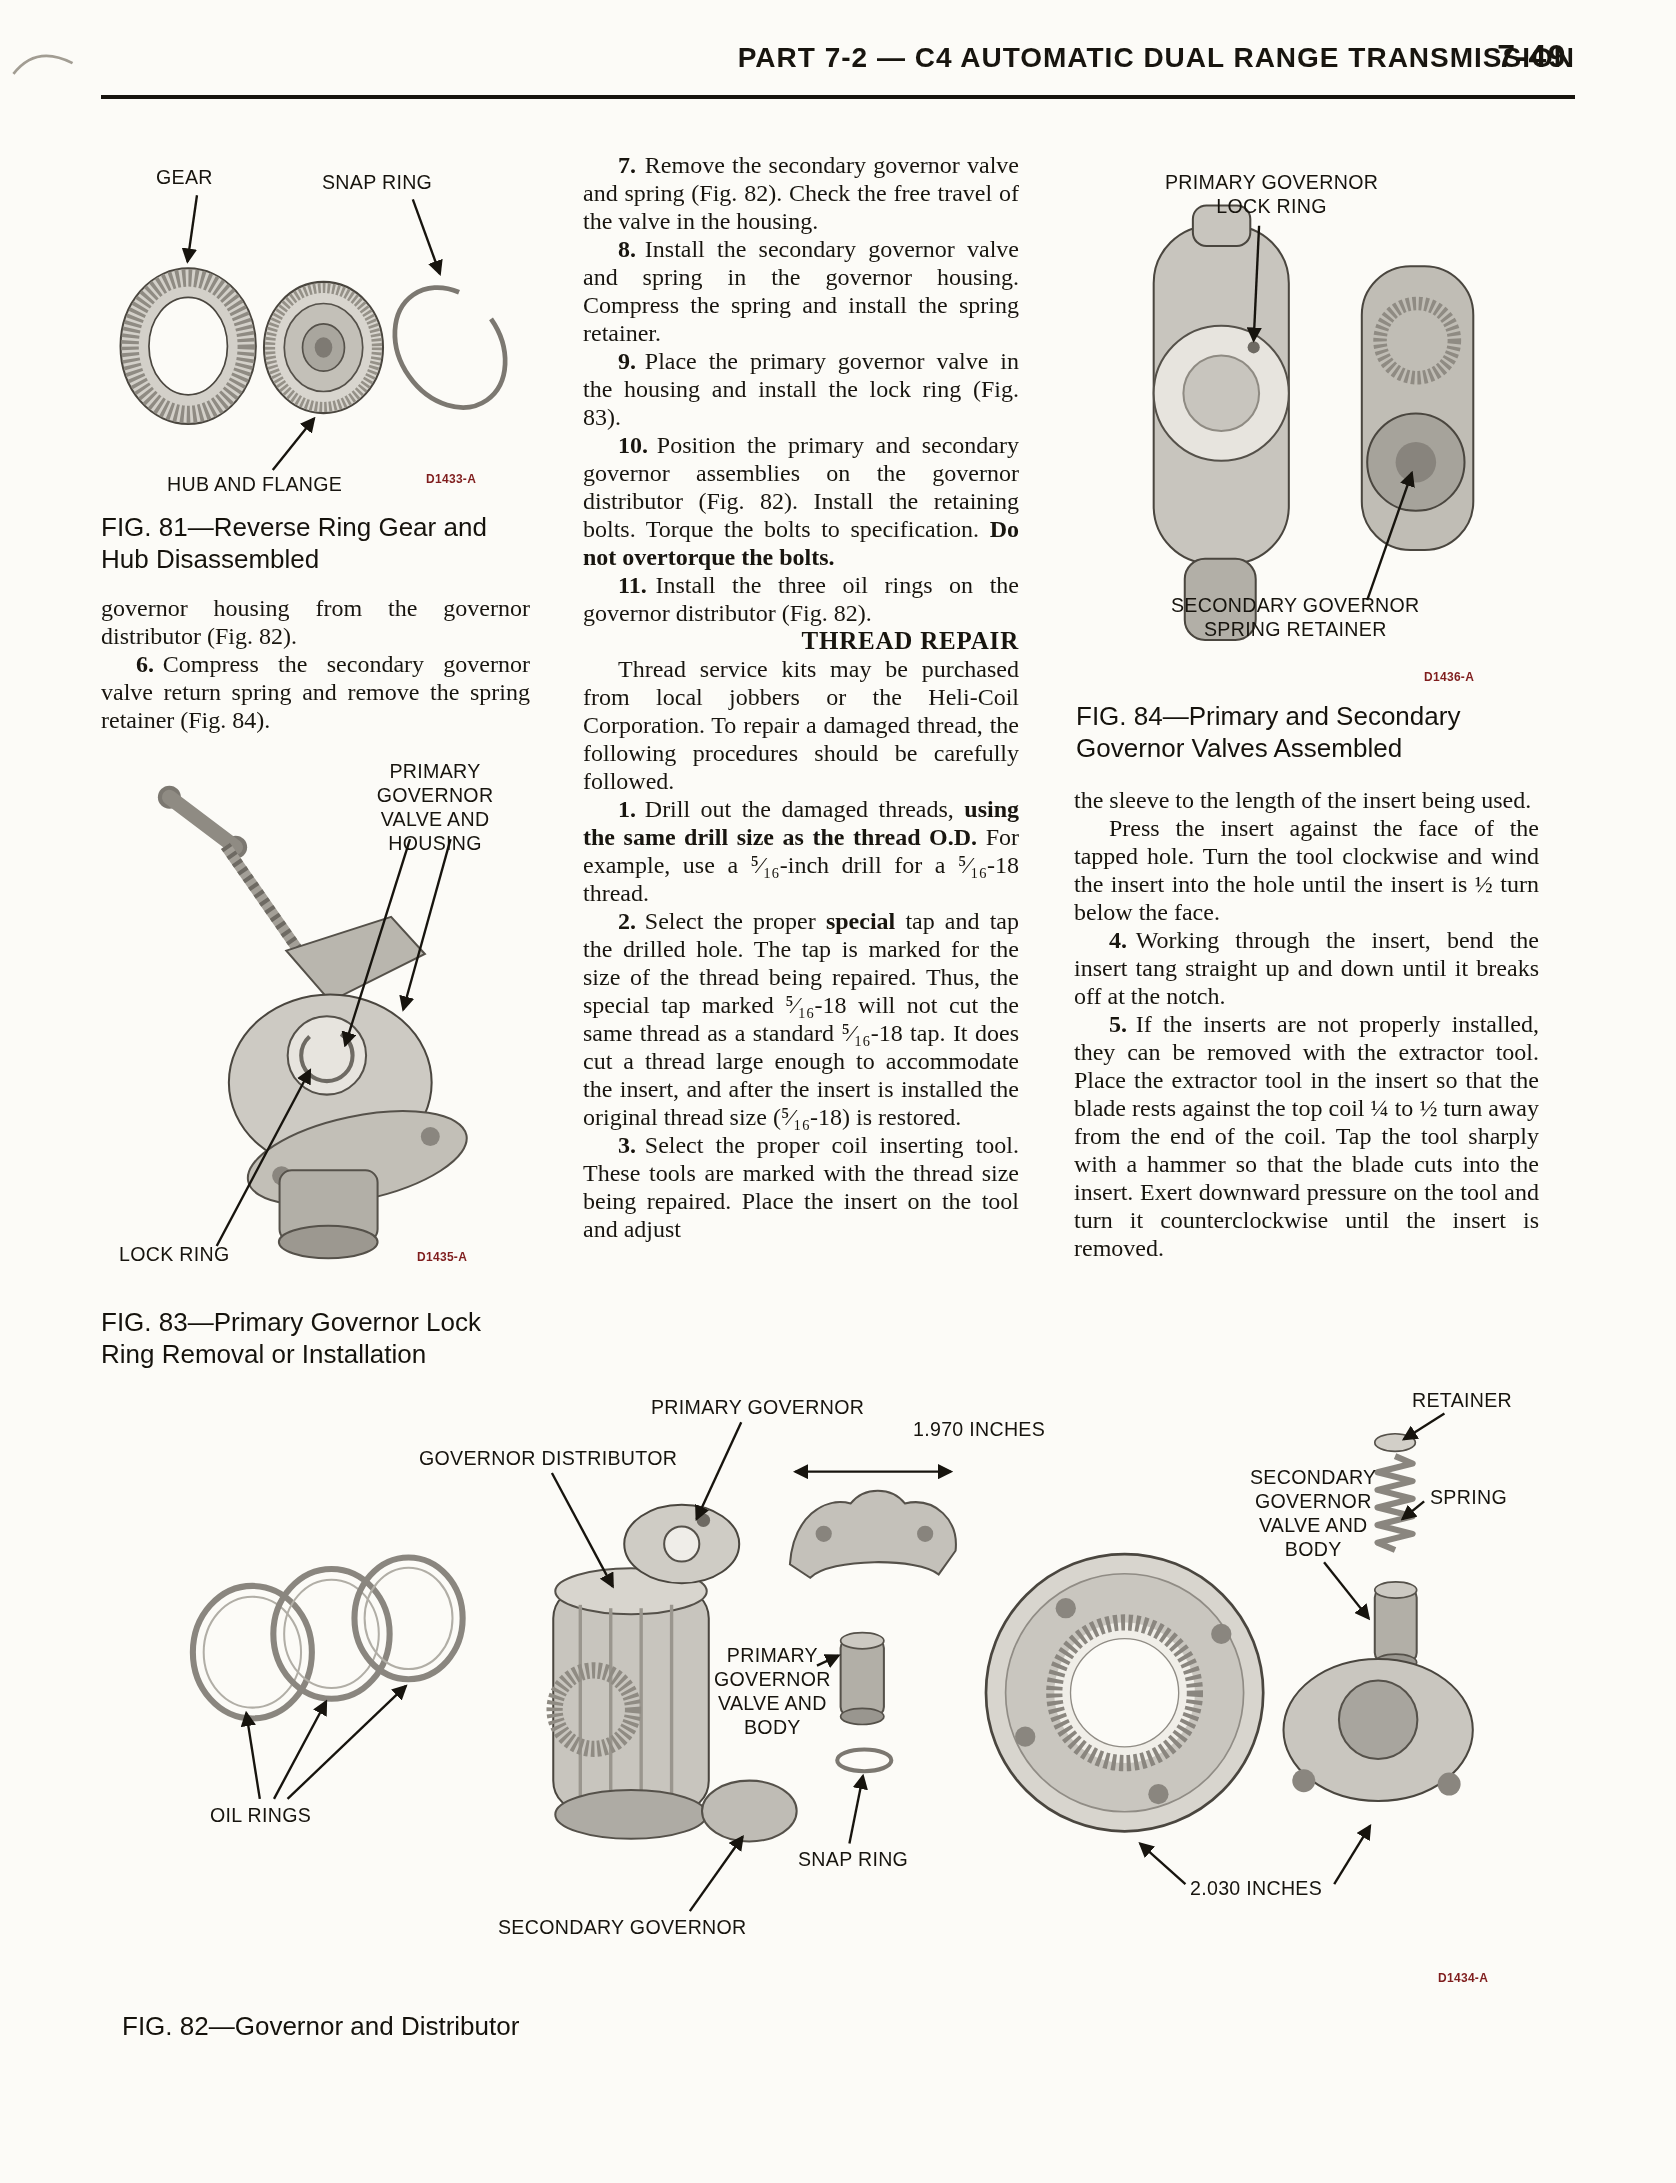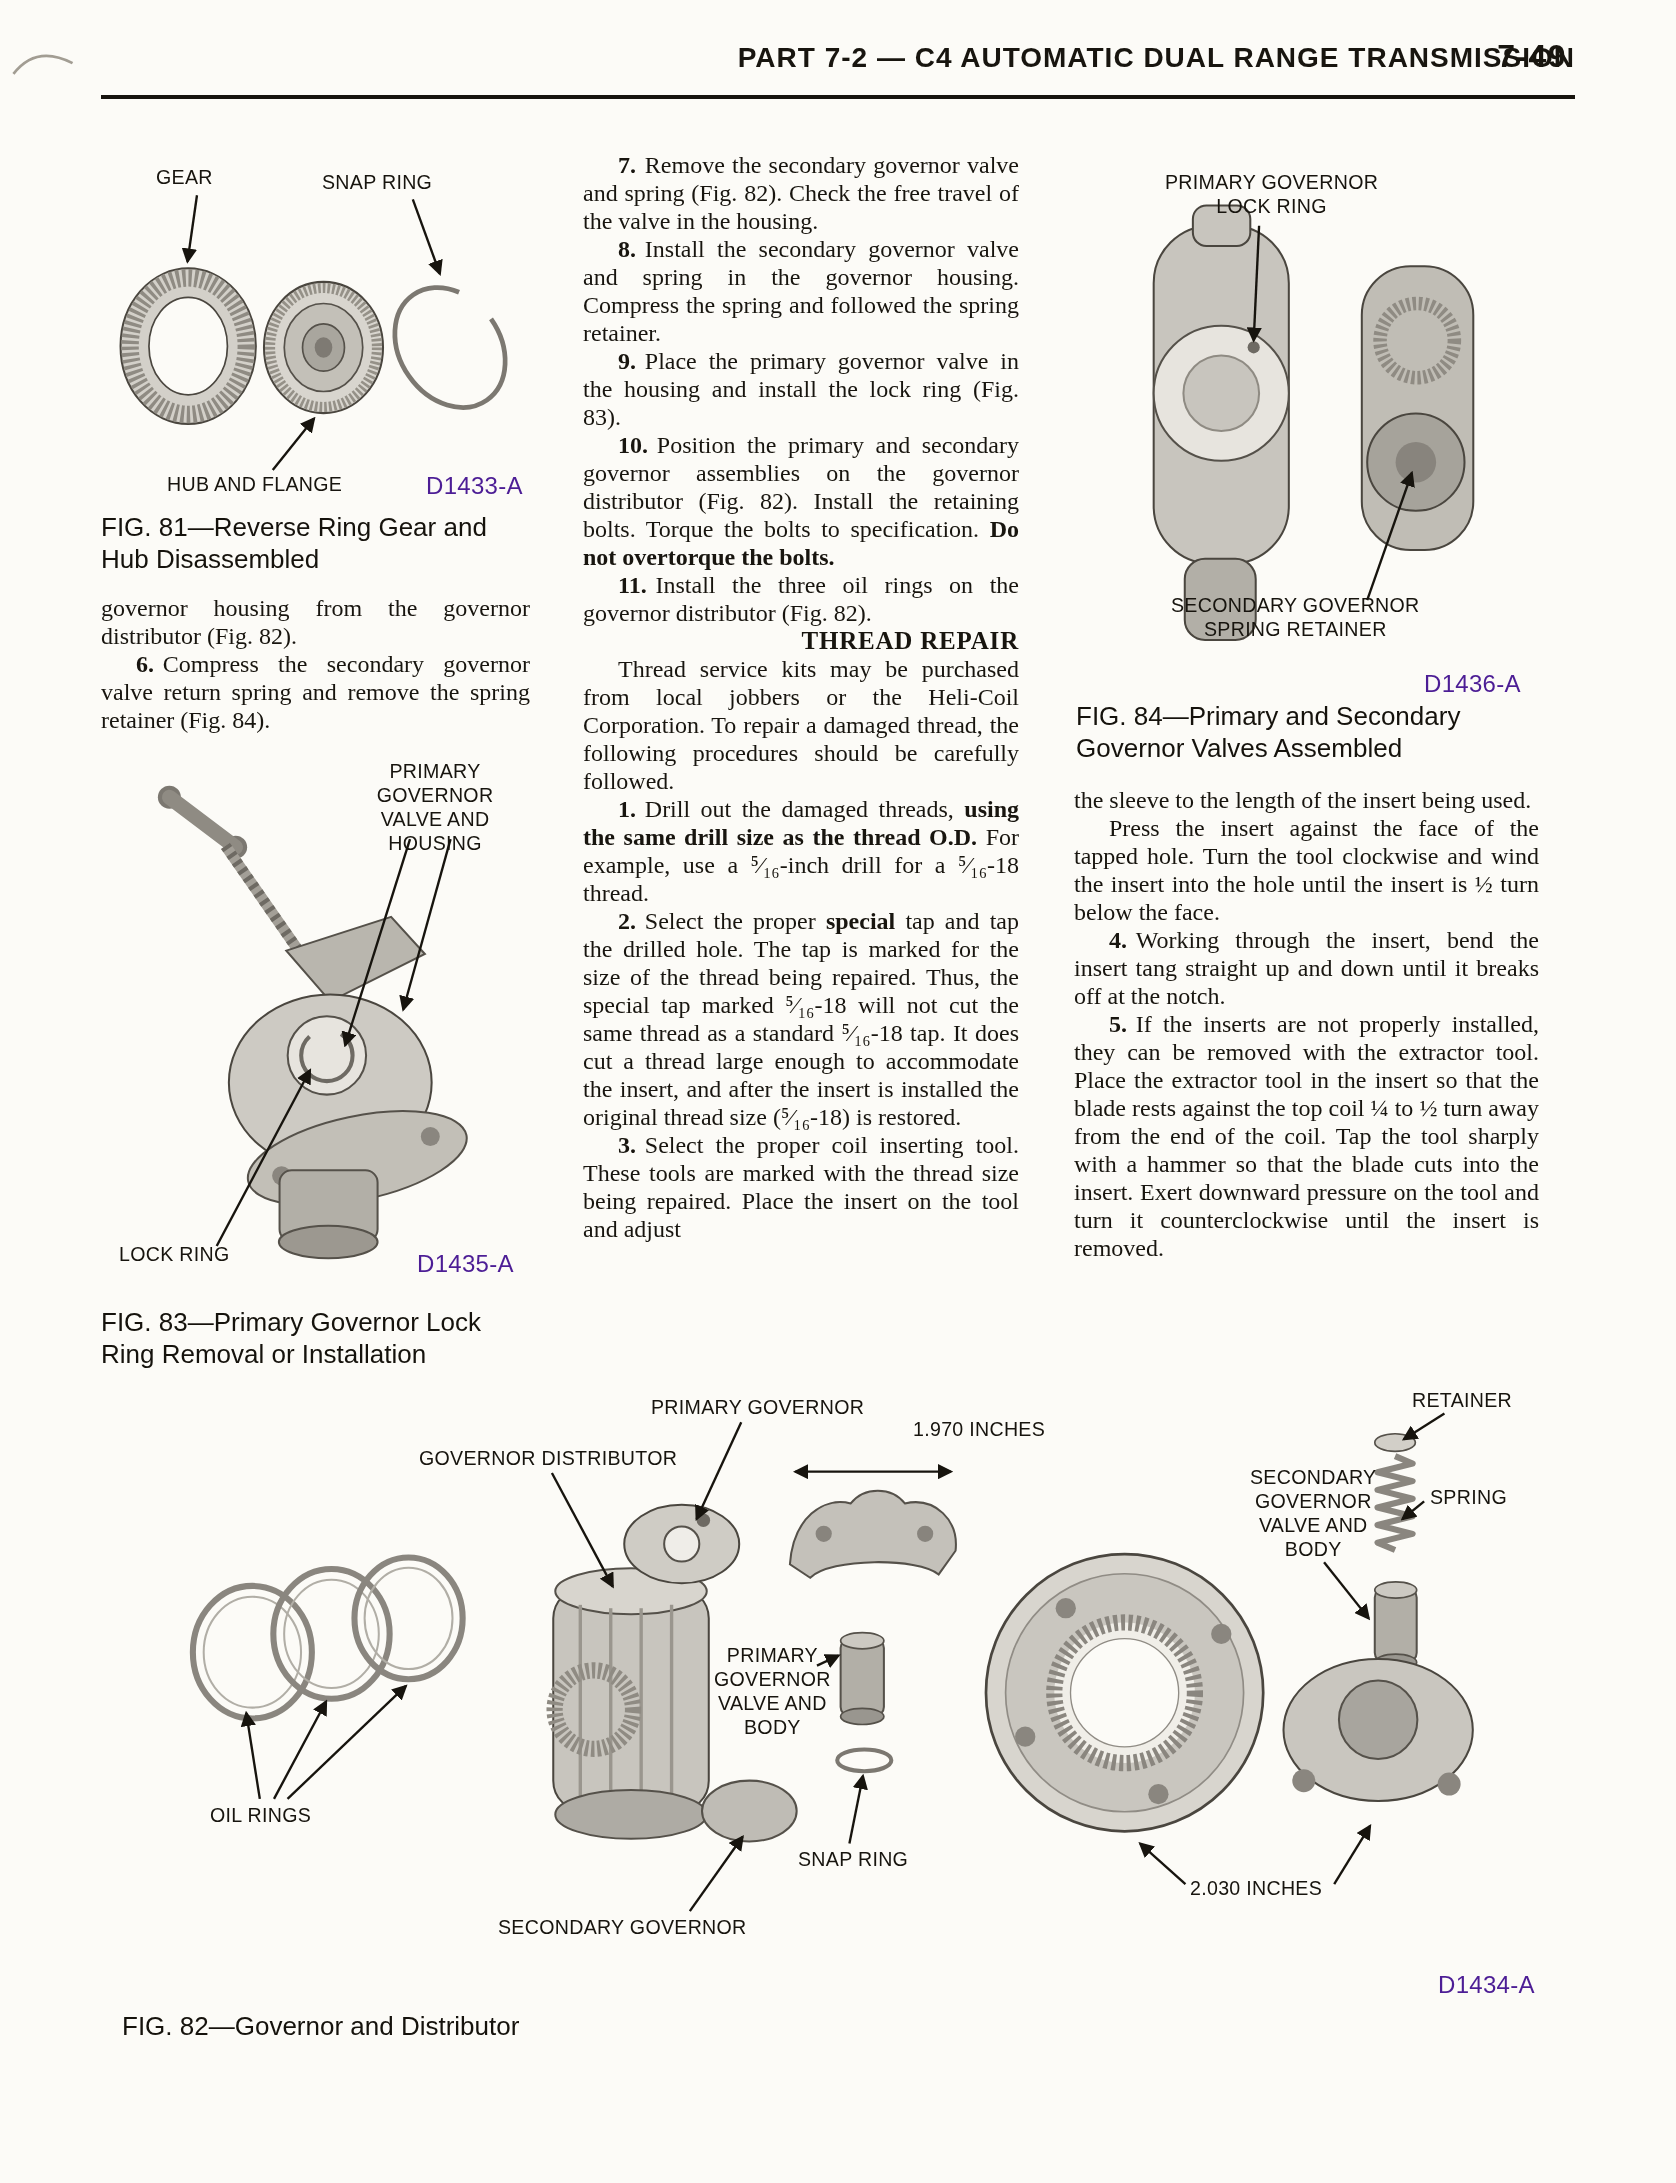--- a/index.html
+++ b/index.html
@@ -14,21 +14,21 @@
   .col{position:absolute;font-size:24px;line-height:28px;text-align:justify}
   .col p{margin:0}
   .indent{text-indent:35px}
   .step{text-indent:35px}
   .step-num{font-weight:700;margin-right:8.8px}
   .bold{font-weight:700}
   .section-heading{font-weight:700;font-size:25px;letter-spacing:0.8px;margin:12px 0 6.8px;text-align:right}
   .fig{position:absolute;margin:6px}
   .fig svg.art{position:absolute;left:0;top:0}
   .fig-label{position:absolute;display:block;font-family:"Liberation Sans","DejaVu Sans",sans-serif;font-size:19.6px;line-height:24px;letter-spacing:0.3px;color:#17140e;white-space:pre-line;text-align:center}
-  .fig-code{position:absolute;display:block;font-family:"Liberation Sans","DejaVu Sans",sans-serif;font-weight:400;font-size:24px;letter-spacing:0.3px;color:#4c1d95}
+  .fig-code{position:absolute;display:block;font-family:"Liberation Sans","DejaVu Sans",sans-serif;font-weight:700;font-size:12px;letter-spacing:0.3px;color:#7f1d1d}
   .fig-caption{position:absolute;font-family:"Liberation Sans","DejaVu Sans",sans-serif;font-weight:400;font-size:26px;line-height:32px;color:#15120c}
 </style>
 </head>
 <body>
 
 <div class="page">
 
   <svg class="scan-artifact" width="74" height="47" viewBox="0 0 110 70">
     <path d="M8,52 Q42,8 96,36" fill="none" stroke="#a29d93" stroke-width="4"></path>
   </svg>
@@ -99,21 +99,21 @@
     <span class="fig-label" style="left:223px;top:1.4px">PRIMARY GOVERNOR
 VALVE AND
 HOUSING</span>
     <span class="fig-label" style="left:12px;top:484px">LOCK RING</span>
     <span class="fig-code" style="left:310px;top:492px">D1435-A</span>
   </figure>
   <div class="fig-caption" style="left:101px;top:1306px;width:433px">FIG. 83—Primary Governor Lock Ring Removal or Installation</div>
 
   <div class="col" style="left:583px;top:151px;width:436px">
     <p class="step"><span class="step-num">7.</span><span>Remove the secondary governor valve and spring (Fig. 82). Check the free travel of the valve in the housing.</span></p>
-    <p class="step"><span class="step-num">8.</span><span>Install the secondary governor valve and spring in the governor housing. Compress the spring and followed the spring retainer.</span></p>
+    <p class="step"><span class="step-num">8.</span><span>Install the secondary governor valve and spring in the governor housing. Compress the spring and install the spring retainer.</span></p>
     <p class="step"><span class="step-num">9.</span><span>Place the primary governor valve in the housing and install the lock ring (Fig. 83).</span></p>
     <p class="step"><span class="step-num">10.</span><span>Position the primary and secondary governor assemblies on the governor distributor (Fig. 82). Install the retaining bolts. Torque the bolts to specification. </span><span class="bold">Do not overtorque the bolts.</span></p>
     <p class="step"><span class="step-num">11.</span><span>Install the three oil rings on the governor distributor (Fig. 82).</span></p>
     <p class="section-heading">THREAD REPAIR</p>
     <p class="indent">Thread service kits may be purchased from local jobbers or the Heli-Coil Corporation. To repair a damaged thread, the following procedures should be carefully followed.</p>
     <p class="step"><span class="step-num">1.</span><span>Drill out the damaged threads, </span><span class="bold">using the same drill size as the thread O.D.</span><span> For example, use a ⁵⁄₁₆-inch drill for a ⁵⁄₁₆-18 thread.</span></p>
     <p class="step"><span class="step-num">2.</span><span>Select the proper </span><span class="bold">special</span><span> tap and tap the drilled hole. The tap is marked for the size of the thread being repaired. Thus, the special tap marked ⁵⁄₁₆-18 will not cut the same thread as a standard ⁵⁄₁₆-18 tap. It does cut a thread large enough to accommodate the insert, and after the insert is installed the original thread size (⁵⁄₁₆-18) is restored.</span></p>
     <p class="step"><span class="step-num">3.</span><span>Select the proper coil inserting tool. These tools are marked with the thread size being repaired. Place the insert on the tool and adjust</span></p>
   </div>
 

